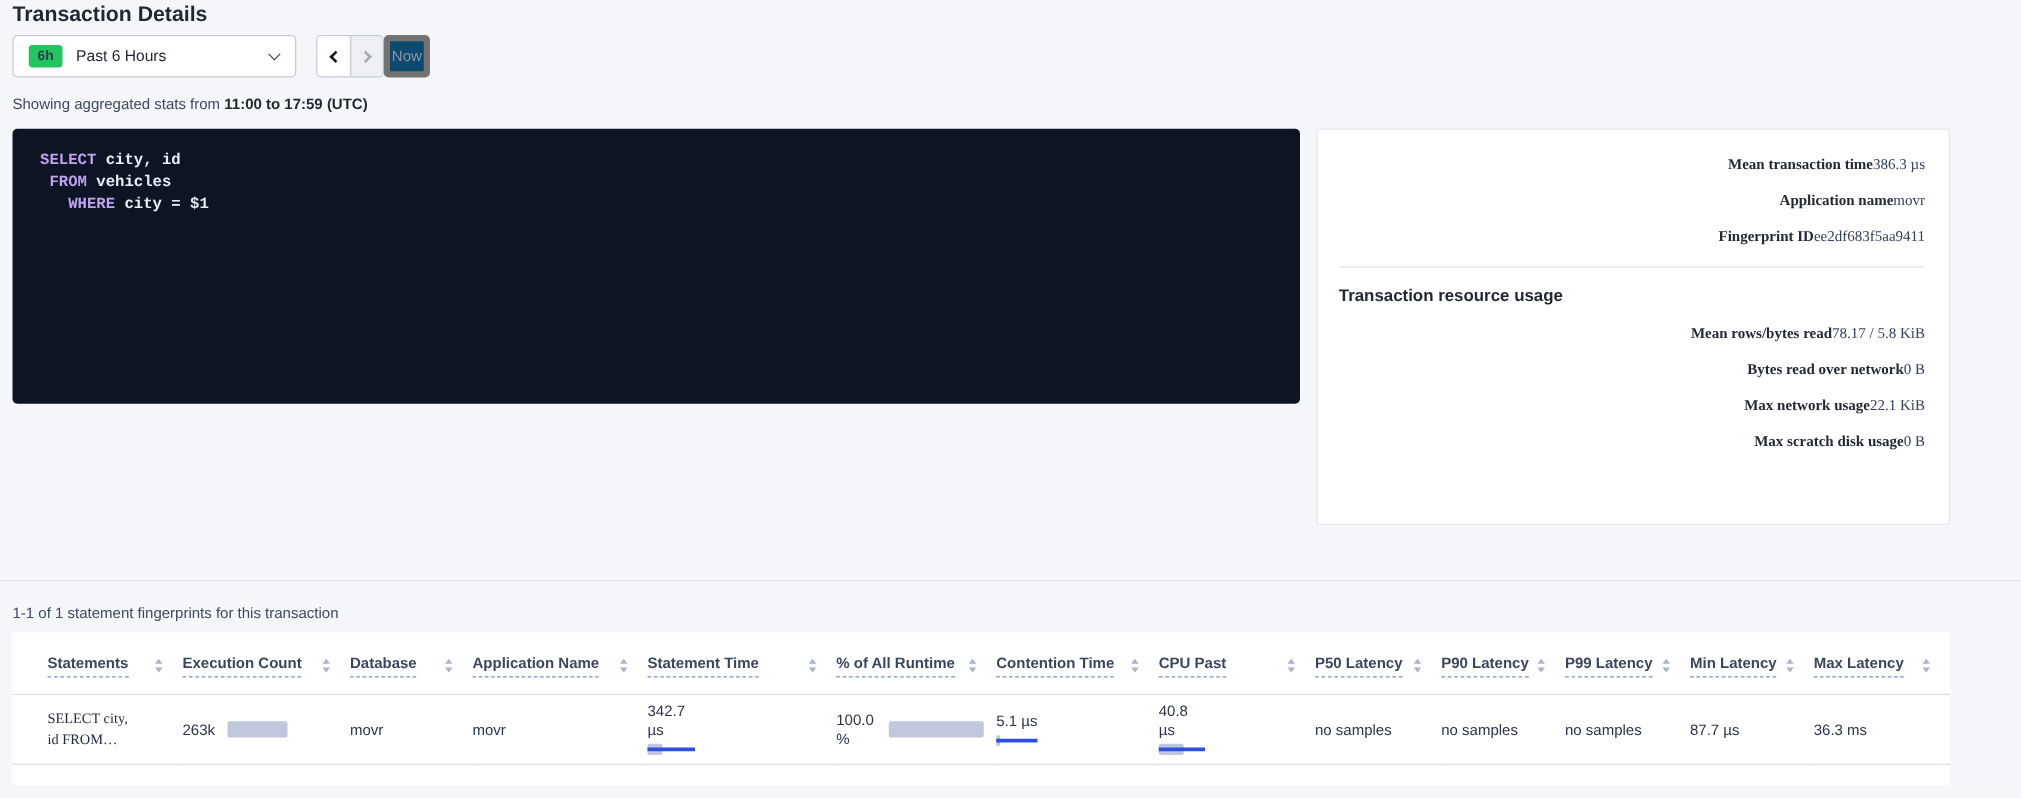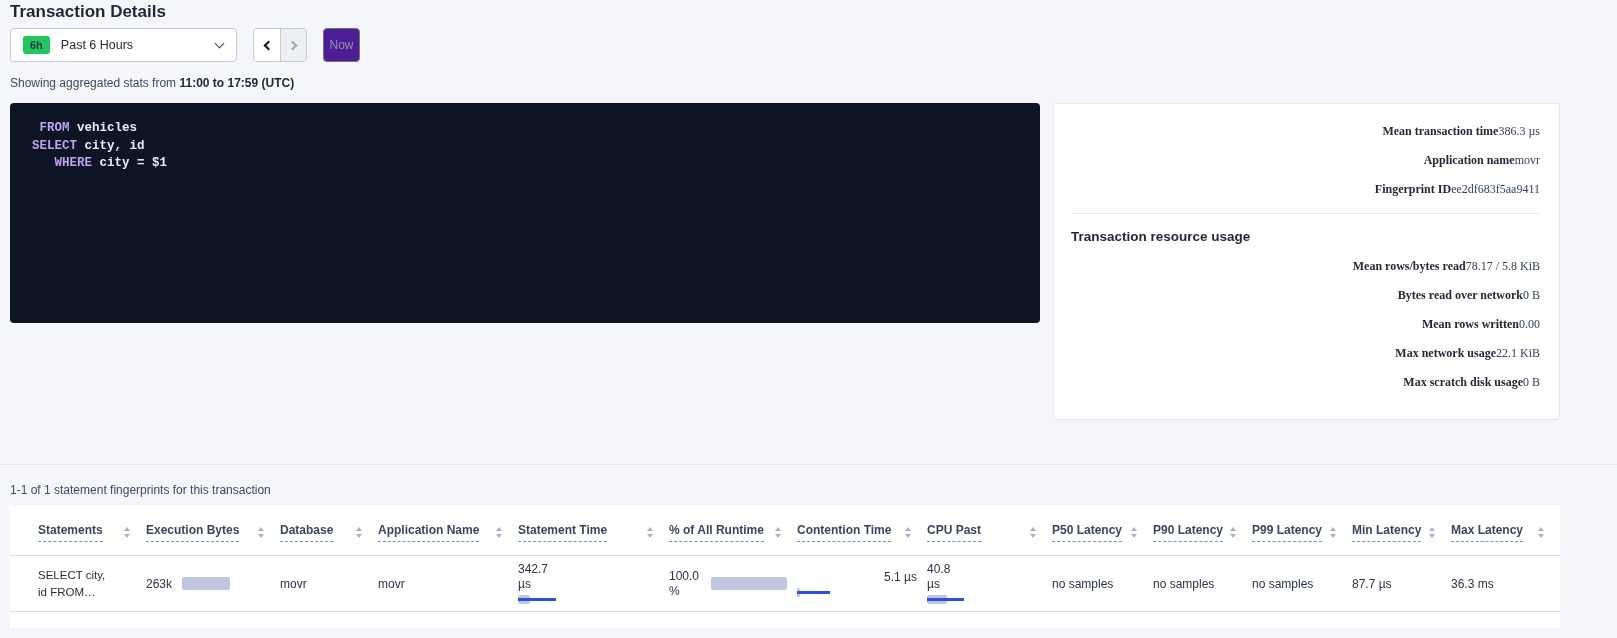--- a/index.html
+++ b/index.html
@@ -31,21 +31,21 @@
   .nav-group { display:flex; margin-left:16px; border:1px solid #C4CAD6; border-radius:4px; overflow:hidden; }
   .nav-btn {
     width:26px; border:none; display:flex; align-items:center; justify-content:center;
     background:#fff; cursor:pointer; padding:0;
   }
   .nav-btn.next { background:#EDEFF3; border-left:1px solid #C4CAD6; cursor:default; }
   .chev { display:inline-block; width:7px; height:7px; }
   .chev-left  { border-left:2.4px solid #0E1420; border-bottom:2.4px solid #0E1420; transform:rotate(45deg); margin-left:3px; }
   .chev-right { border-right:2.4px solid #A2A9B6; border-top:2.4px solid #A2A9B6; transform:rotate(45deg); margin-right:3px; }
   .now-btn {
-    margin-left:16px; width:37px; background:#4c1d95; border:1px solid #737373; border-radius:4px;
+    margin-left:0; width:37px; background:#0c4a6e; border:5px solid #737373; border-radius:4px;
     font-size:12px; color:#8D95A5; font-family:"Liberation Sans", sans-serif; cursor:default;
   }
 
   .stats-line { margin-top:14px; font-size:12px; color:#3D4A63; }
   .stats-line b { color:#1E2736; }
 
   
   .cards-row { margin-top:13px; display:flex; gap:13px; align-items:flex-start; }
   .sql-card {
     width:1030px; height:220px; background:#0D1524; border-radius:4px;
@@ -86,29 +86,29 @@
   .tri-up, .tri-down { display:block; width:0; height:0; border-left:3.5px solid transparent; border-right:3.5px solid transparent; }
   .tri-up   { border-bottom:4.5px solid #A8B3CE; }
   .tri-down { border-top:4.5px solid #A8B3CE; margin-top:2.5px; }
 
   td {
     height:56px; vertical-align:middle; border-bottom:1px solid #D9DDE6;
     font-size:12px; color:#2A3446; padding-right:10px;
   }
   td.stmt-cell { padding-left:28px; }
   .stmt-link { text-decoration:none; color:#1F2838; cursor:pointer; display:block; }
-  .stmt-line { font-family:Liberation Sans, sans-serif; font-size:11.5px; line-height:17px; white-space:pre;margin-top:20px; }
+  .stmt-line { font-family:Liberation Serif, serif; font-size:11.5px; line-height:17px; white-space:pre;margin-top:20px; }
 
   .cell-flex { display:flex; align-items:center; }
   .bar { display:inline-block; background:#BFC6DE; border-radius:2px; height:13px; }
   .exec-bar { width:48px; margin-left:10px; }
   .pct-bar  { width:88px; margin-left:12px; }
 
   .m-num, .m-unit { display:block; line-height:15px; }
-  .m-single { display:block; line-height:15px;text-align:right; }
+  .m-single { display:block; line-height:15px; }
   .mini-chart { position:relative; height:10px; margin-top:3px; width:50px; }
   .mc-bar  { position:absolute; left:0; top:0; height:9px; background:#BFC6DE; border-radius:2px; }
   .mc-line { position:absolute; left:0; top:3px; height:3px; background:#2C4FE0; }
   .mc-stmt .mc-bar { width:12px; } .mc-stmt .mc-line { width:38px; }
   .mc-cont .mc-bar { width:3px; }  .mc-cont .mc-line { width:33px; }
   .mc-cpu  .mc-bar { width:20px; } .mc-cpu  .mc-line { width:37px; }
 </style>
 </head>
 <body>
 
@@ -132,22 +132,22 @@
     <button class="now-btn">Now</button>
   </div>
 
   <p class="stats-line">
     <span>Showing aggregated stats from</span>
     <b>11:00 to 17:59 (UTC)</b>
   </p>
 
   <div class="cards-row">
     <div class="sql-card">
+      <div class="sql-line"><span class="kw">SELECT</span><span> city, id</span></div>
       <div class="sql-line"><span class="kw"> FROM</span><span> vehicles</span></div>
-      <div class="sql-line"><span class="kw">SELECT</span><span> city, id</span></div>
       <div class="sql-line"><span class="kw">   WHERE</span><span> city = $1</span></div>
     </div>
 
     <div class="summary-card">
       <div class="sum-row">
         <span class="sum-label">Mean transaction time</span>
         <span class="sum-value">386.3 µs</span>
       </div>
       <div class="sum-row">
         <span class="sum-label">Application name</span>
@@ -159,24 +159,20 @@
       </div>
       <div class="sum-divider"></div>
       <div class="sum-section-title">Transaction resource usage</div>
       <div class="sum-row">
         <span class="sum-label">Mean rows/bytes read</span>
         <span class="sum-value">78.17 / 5.8 KiB</span>
       </div>
       <div class="sum-row">
         <span class="sum-label">Bytes read over network</span>
         <span class="sum-value">0 B</span>
-      </div>
-      <div class="sum-row">
-        <span class="sum-label">Mean rows written</span>
-        <span class="sum-value">0.00</span>
       </div>
       <div class="sum-row">
         <span class="sum-label">Max network usage</span>
         <span class="sum-value">22.1 KiB</span>
       </div>
       <div class="sum-row">
         <span class="sum-label">Max scratch disk usage</span>
         <span class="sum-value">0 B</span>
       </div>
     </div>
@@ -211,21 +207,21 @@
               <div class="th-inner">
                 <span class="th-label">Statements</span>
                 <span class="sort-icon">
                   <i class="tri-up"></i>
                   <i class="tri-down"></i>
                 </span>
               </div>
             </th>
           <th>
               <div class="th-inner">
-                <span class="th-label">Execution Bytes</span>
+                <span class="th-label">Execution Count</span>
                 <span class="sort-icon">
                   <i class="tri-up"></i>
                   <i class="tri-down"></i>
                 </span>
               </div>
             </th>
           <th>
               <div class="th-inner">
                 <span class="th-label">Database</span>
                 <span class="sort-icon">

